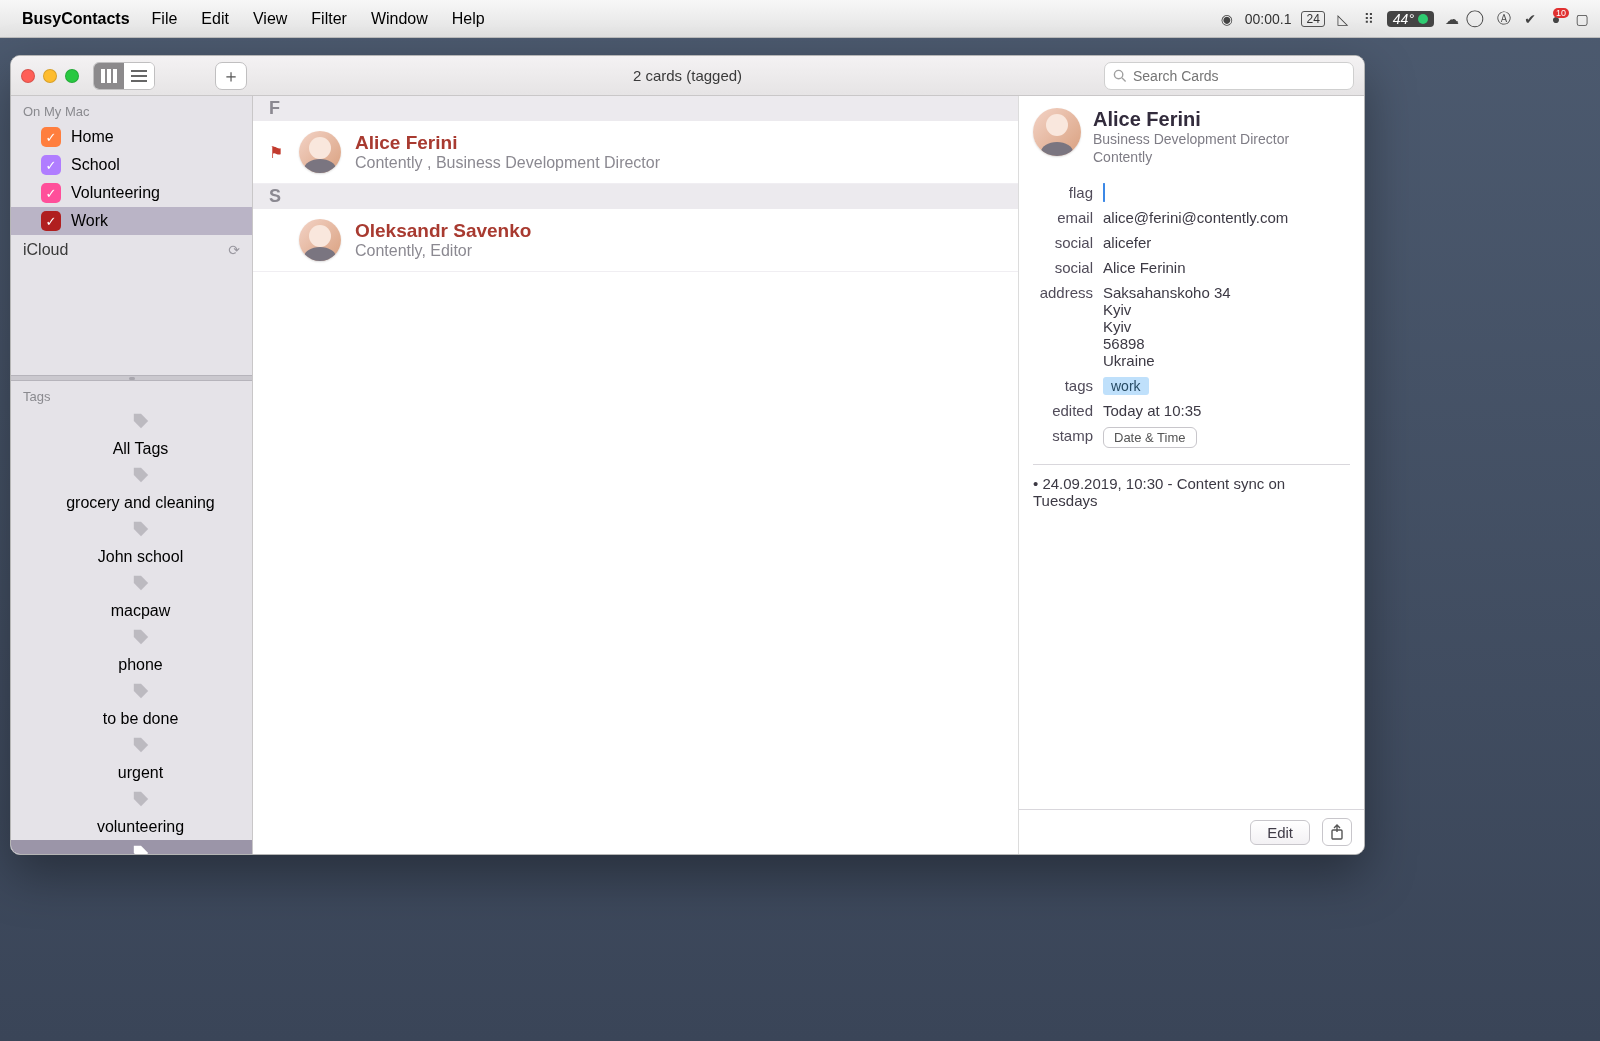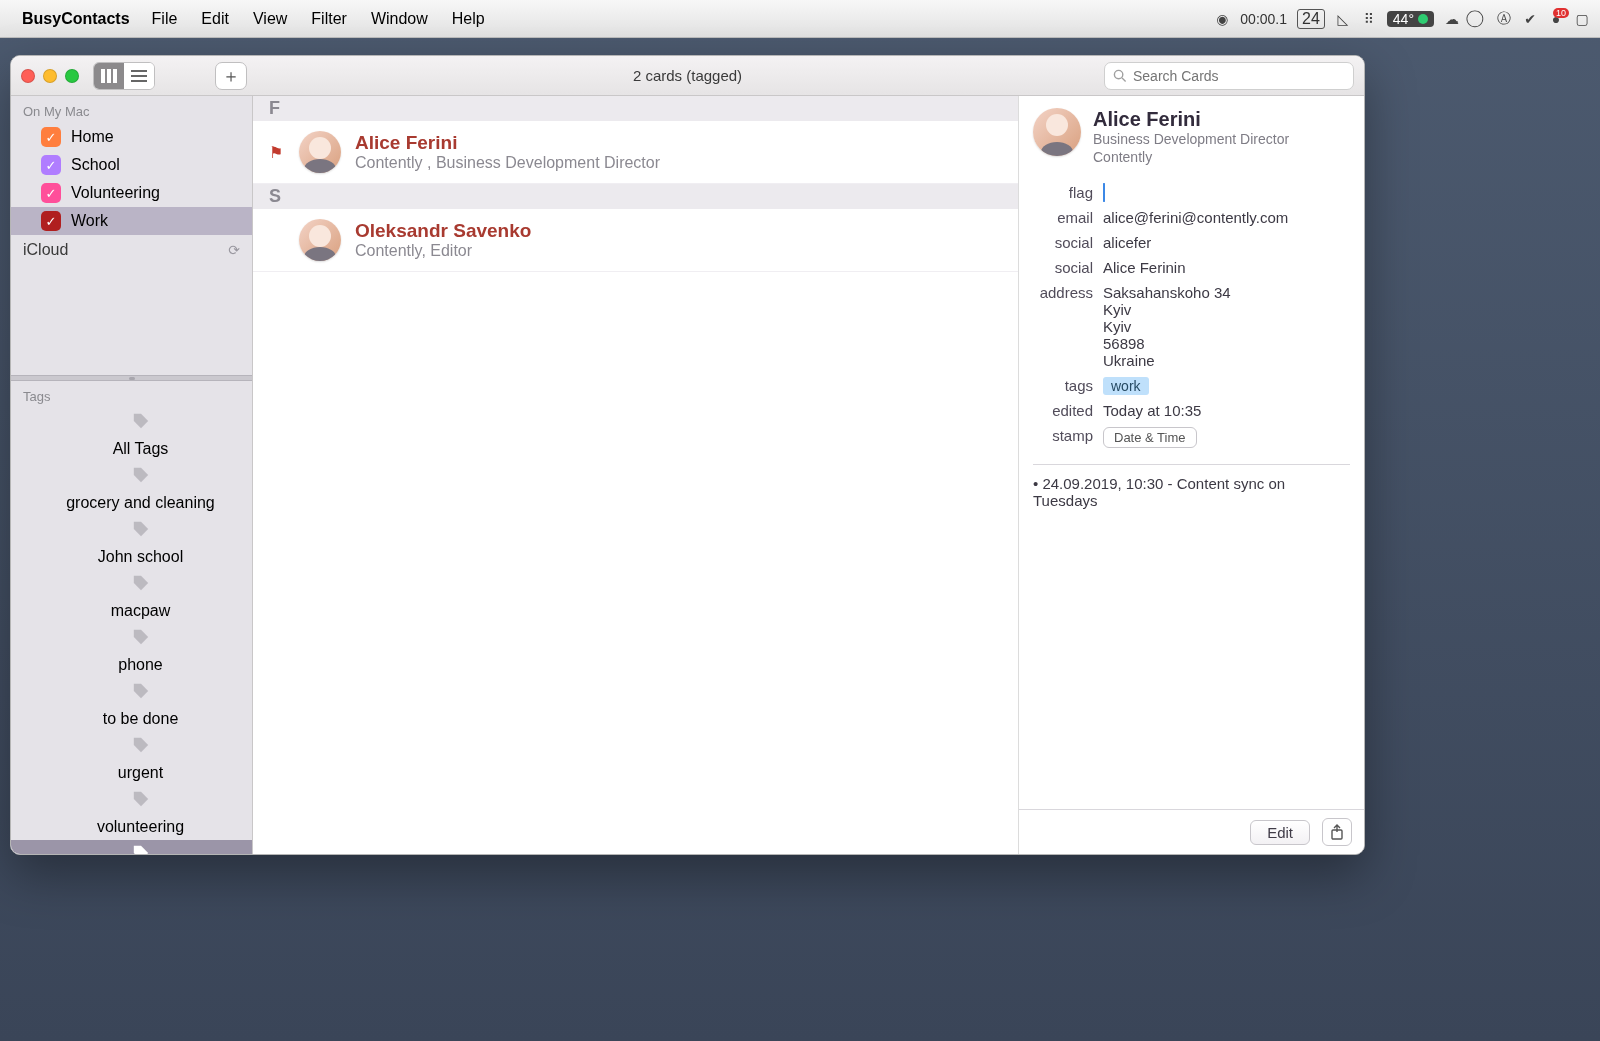--- a/index.html
+++ b/index.html
@@ -14,22 +14,22 @@
     background: linear-gradient(#f7f7f7, #e2e2e2);
     border-bottom: 1px solid #bdbdbd;
     display: flex; align-items: center; padding: 0 10px;
     font-size: 16px; color: #000; text-align: center;
   }
   .menubar .apple { font-size: 18px; margin-right: 12px; }
   .menubar .app-name { font-weight: 700; margin-right: 10px; }
   .menubar .menu-item { margin: 0 12px; }
   .menubar .spacer { flex: 1; }
   .menubar .right { display: flex; align-items: center; gap: 10px; font-size: 14px; color:#333; }
-  .menubar .right .box { border:1px solid #555; border-radius:3px; padding:0 4px; font-size:16px; }
-  .menubar .right .temp { background:#444; color:#fff; border-radius:4px; padding:0 6px; display:flex; align-items:center; gap:4px;}
+  .menubar .right .box { border:1px solid #555; border-radius:3px; padding:0 4px; font-size:12px; }
+  .menubar .right .temp { background:#444; color:#fff; border-radius:4px; padding:0 6px; display:flex; align-items:center; gap:4px;font-style:italic;}
   .menubar .right .dot-g { width:10px;height:10px;border-radius:50%;background:#2ecc71;display:inline-block;}
   .menubar .right .mini-icon { width:16px; height:16px; display:inline-flex; align-items:center; justify-content:center; color:#444;}
   .menubar .right .badge-red { position:relative; }
   .menubar .right .badge-red .b { position:absolute; top:-3px; right:-5px; background:#e03030; color:#fff; border-radius:8px; font-size:9px; padding:0 3px;}
   
   .window {
     position: absolute; top: 55px; left: 10px;
     width: 1355px; height: 800px;
     background: #fff;
     border: 1px solid #b5b5b5; border-radius: 10px;

